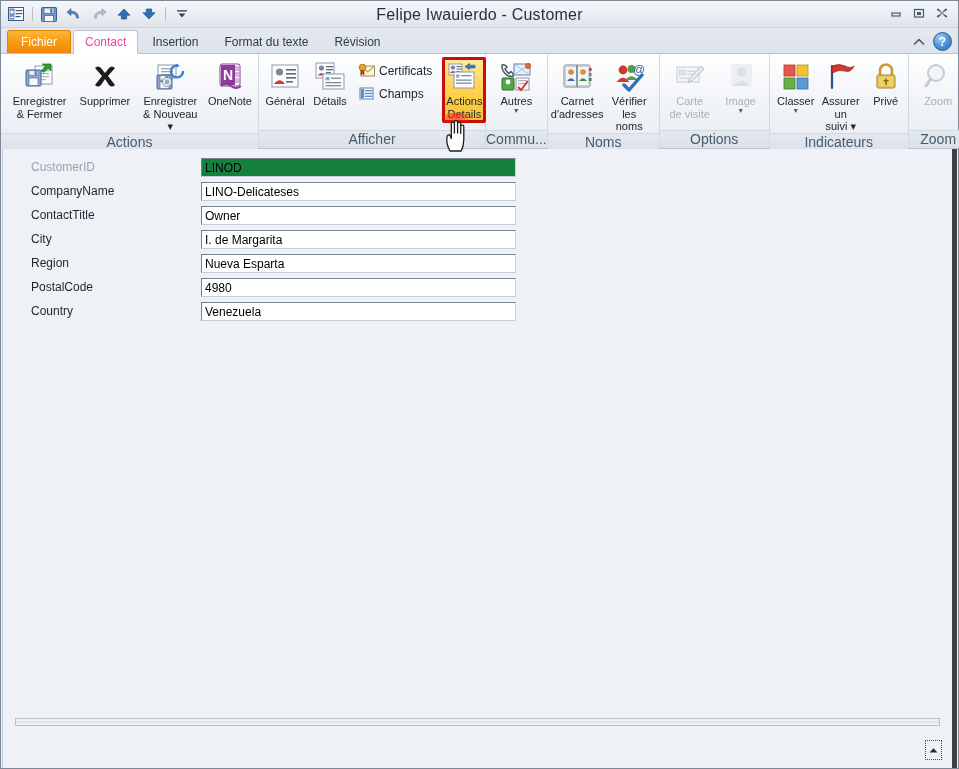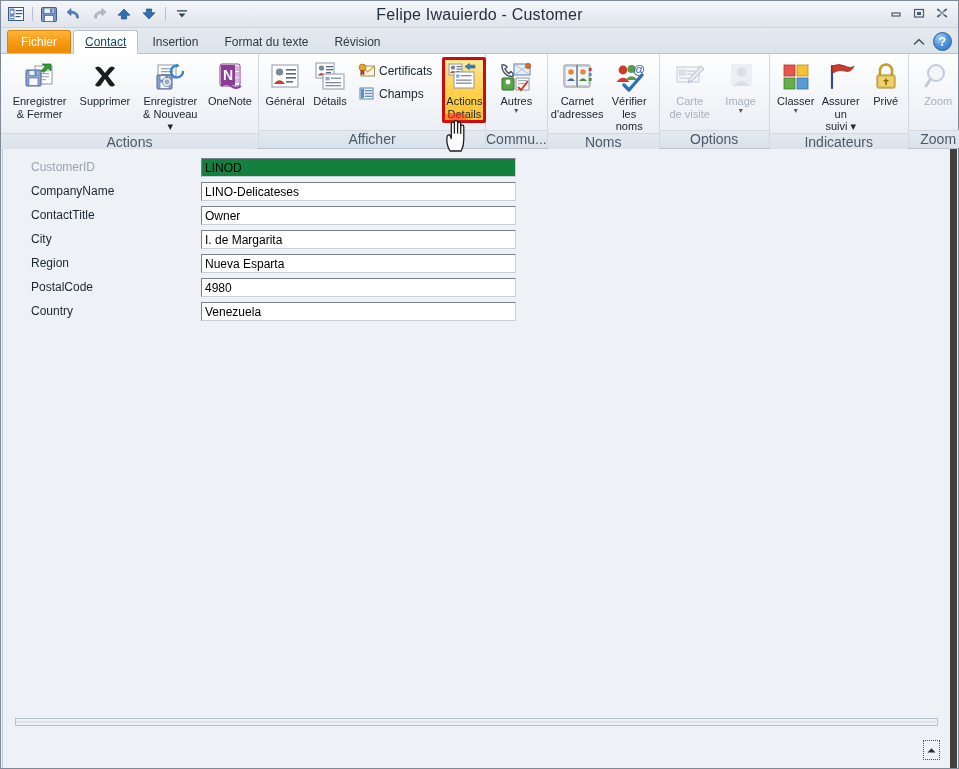--- a/index.html
+++ b/index.html
@@ -82,22 +82,21 @@
     font-weight: normal;
     border: 1px solid #d9840b;
     border-bottom: none;
     padding: 0 13px;
   }
   .tab.active {
     background: #ffffff;
     border: 1px solid #b9c3ce;
     border-bottom: 1px solid #ffffff;
     margin-bottom: -1px;
-    color: #0c4a6e;
-    text-decoration: underline;
+    color: #ec4899;
   }
   .tabrow-right {
     position: absolute; right: 6px; bottom: 2px;
     display: flex; align-items: center; gap: 7px;
   }
   .help-btn {
     width: 17px; height: 17px; border-radius: 50%;
     background: radial-gradient(circle at 35% 30%, #a8d2f5 0%, #4a93dc 50%, #2f6fb5 100%);
     color:#fff; font-size: 12px; font-weight: bold;
     display:flex; align-items:center; justify-content:center;
@@ -164,21 +163,21 @@
     white-space: nowrap;
   }
   .caret { font-size: 8px; line-height: 6px; color: #4a5a6b; }
 
   
   .content {
     position: relative;
     flex: 1 1 auto;
     background: #eef1f5;
     border-left: 1px solid #c3cbd5;
-    border-right: 7px solid #404040;
+    border-right: 5px solid #404040;
     margin: 0 1px;
     overflow: hidden;
   }
   .form {
     position: absolute; left: 0; top: 6px; right: 0;
   }
   .frow {
     display: flex; align-items: center;
     height: 24px;
     margin-bottom: 0px;

